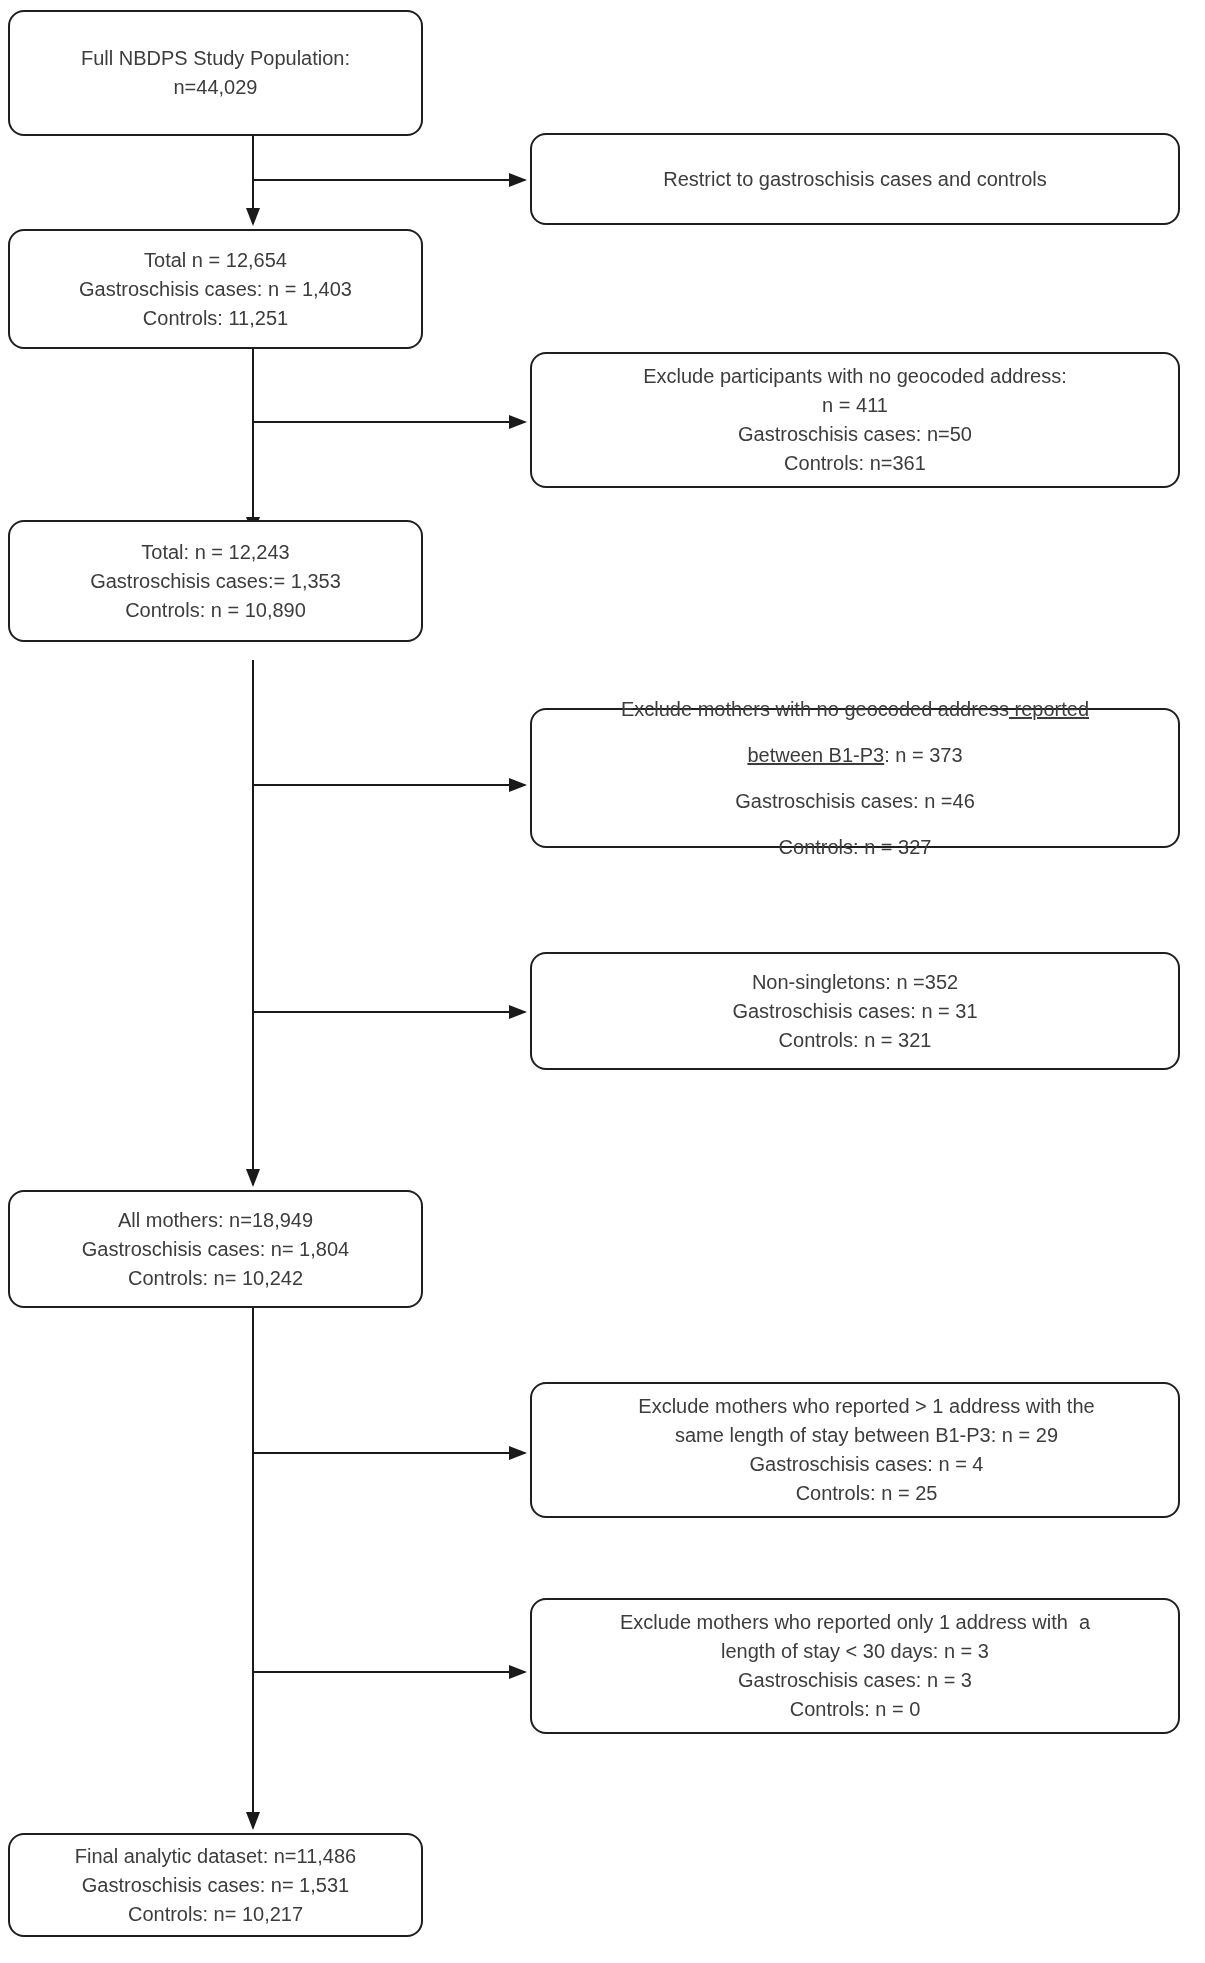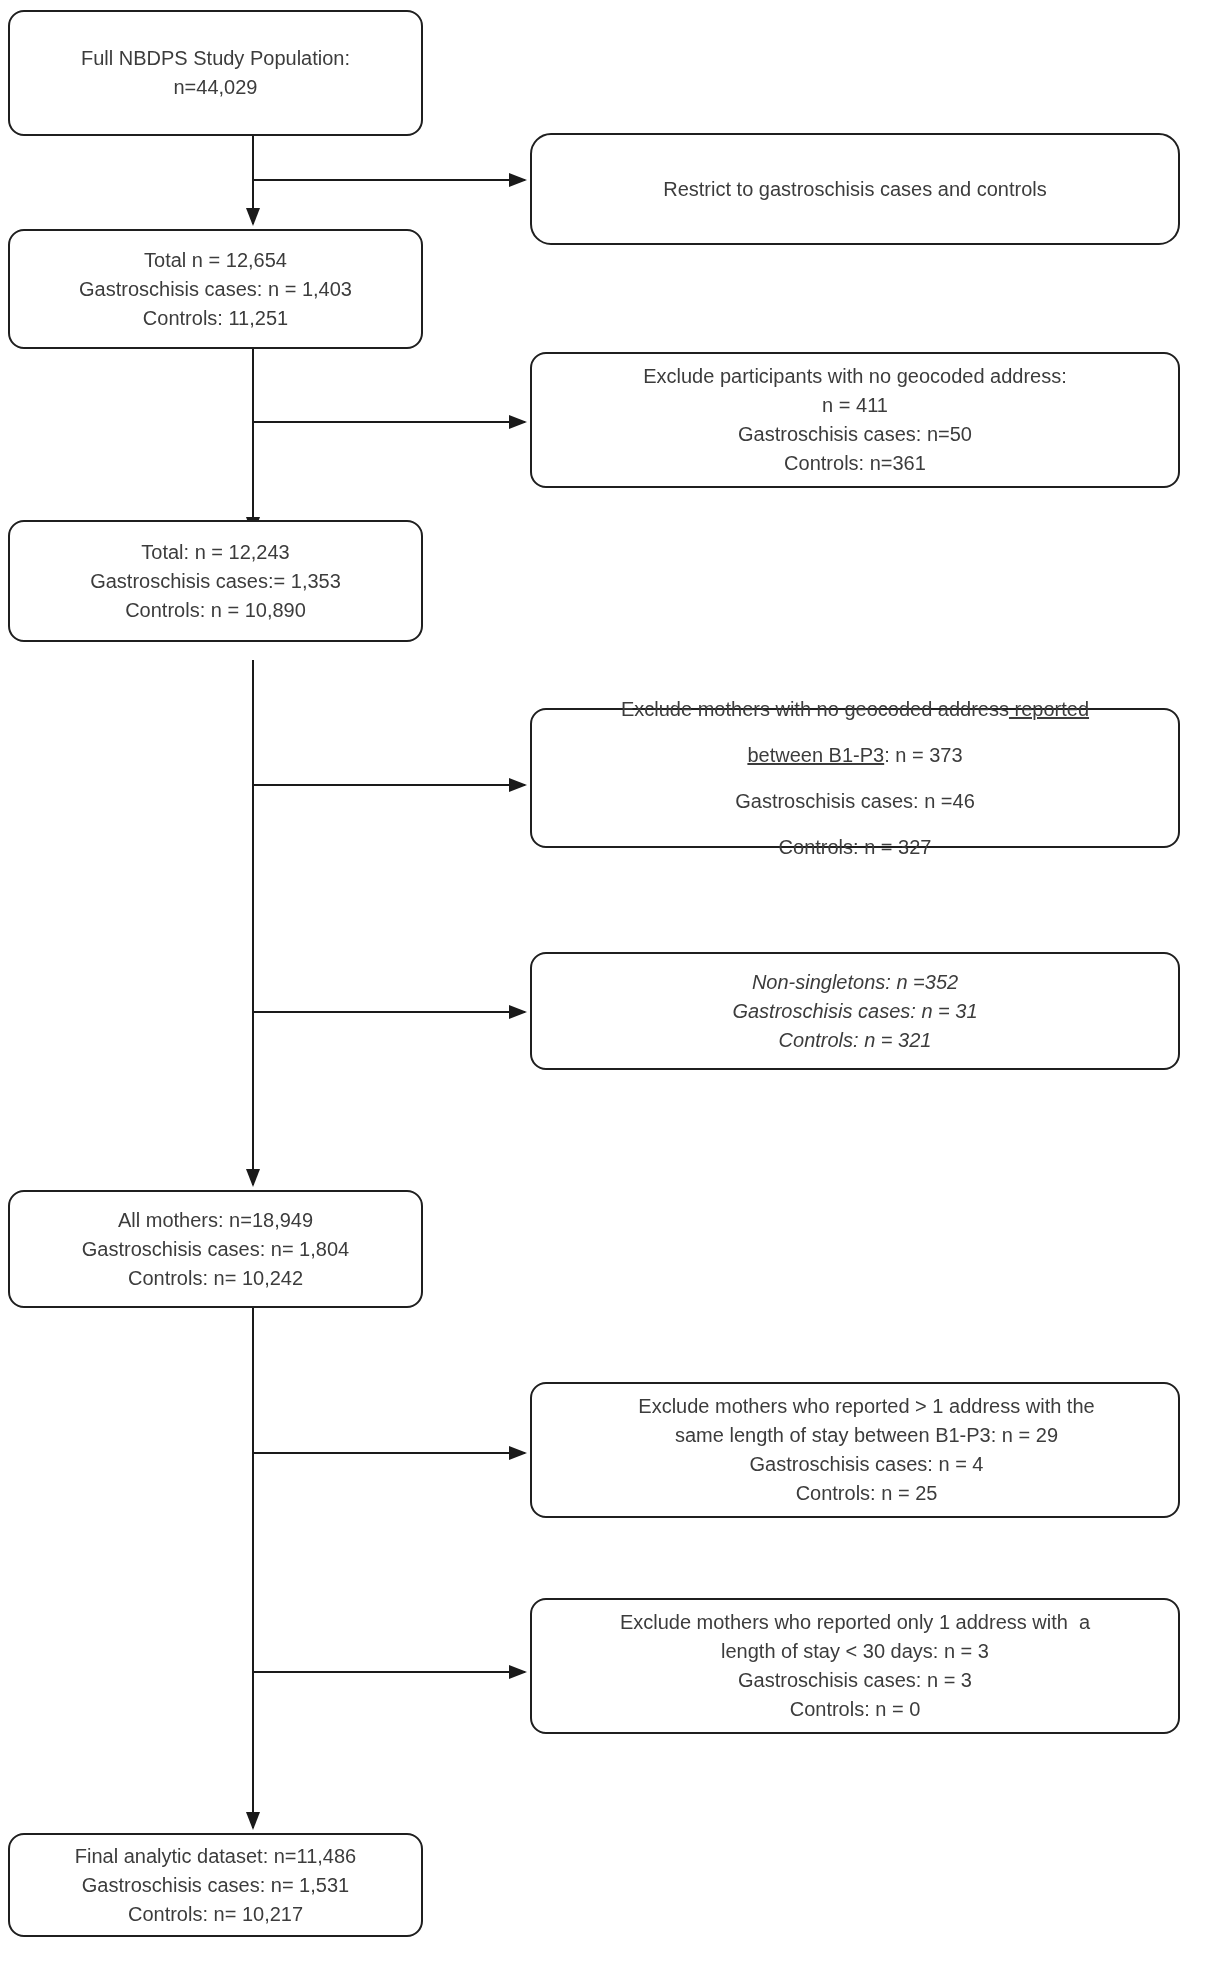--- a/index.html
+++ b/index.html
@@ -36,24 +36,24 @@
   
   .main-col { left: 8px; width: 415px; }
   #box-full-population   { top: 10px;   height: 126px; }
   #box-total-restricted  { top: 229px;  height: 120px; }
   #box-total-geocoded    { top: 520px;  height: 122px; }
   #box-all-mothers       { top: 1190px; height: 118px; }
   #box-final-dataset     { top: 1833px; height: 104px; }
 
   
   .side-col { left: 530px; width: 650px; }
-  #box-restrict-note         { top: 133px;  height: 112px; border-radius: 21px;  }
+  #box-restrict-note         { top: 133px;  height: 92px;  }
   #box-exclude-no-geocode    { top: 352px;  height: 136px; }
   #box-exclude-b1p3          { top: 708px;  height: 140px; gap: 17px; }
-  #box-non-singletons        { top: 952px;  height: 118px; font-style: italic; }
+  #box-non-singletons        { top: 952px;  height: 118px; }
   #box-exclude-multi-address { top: 1382px; height: 136px; padding-left: 37px; }
   #box-exclude-short-stay    { top: 1598px; height: 136px; }
 
   #connector-svg {
     position: absolute;
     top: 0; left: 0;
     width: 1205px;
     height: 1963px;
     pointer-events: none;
   }

